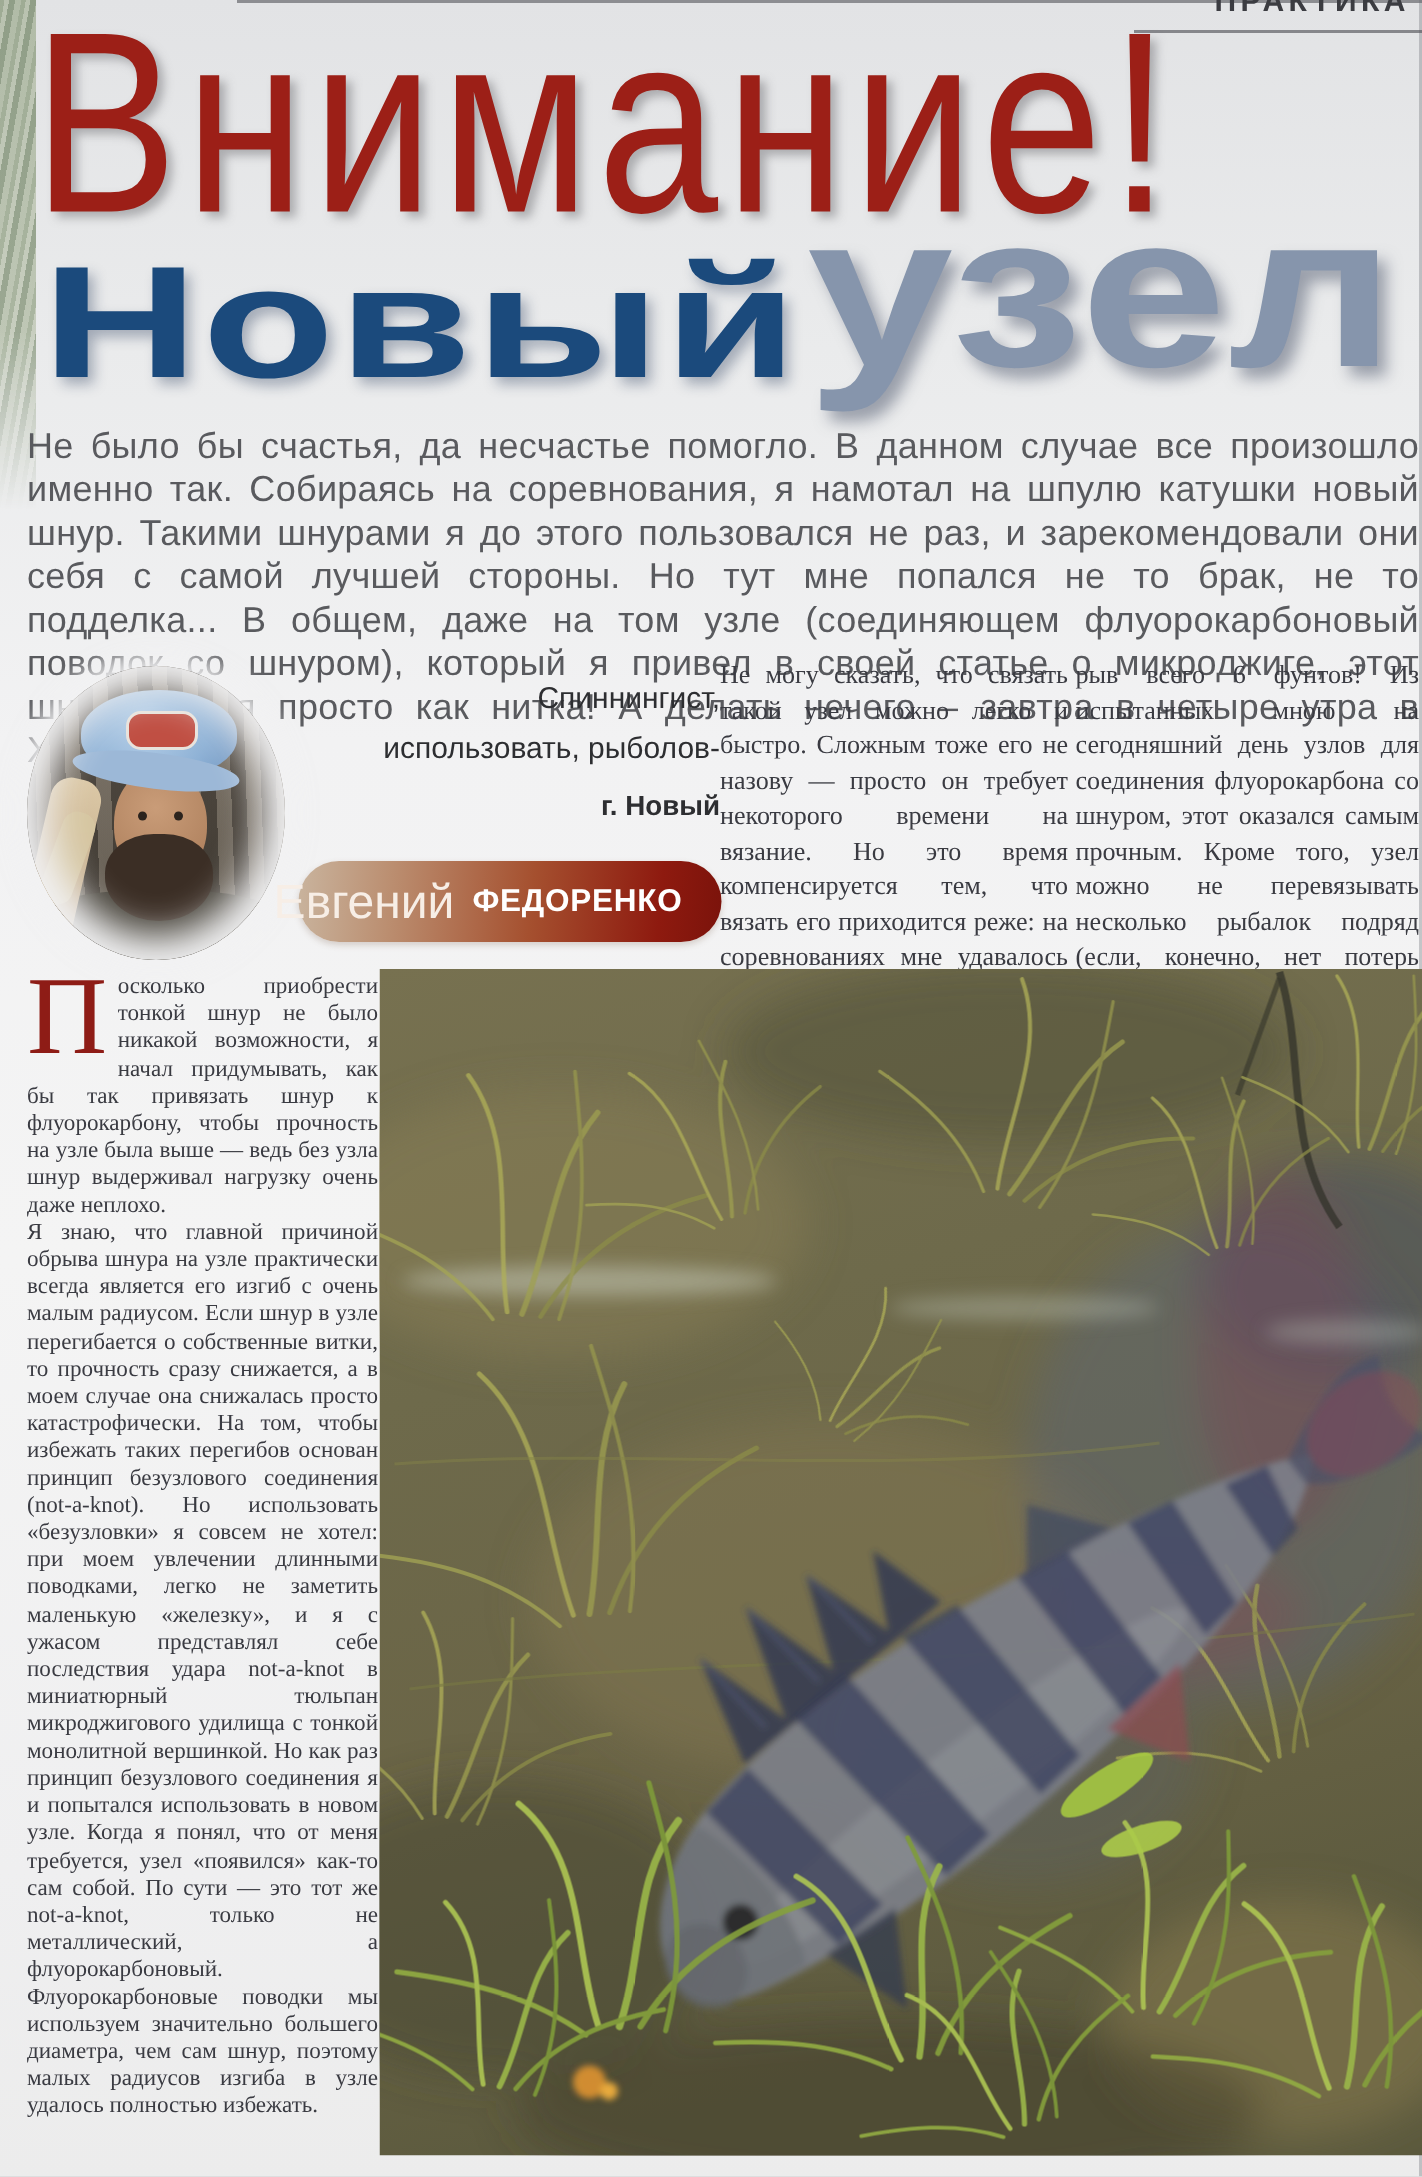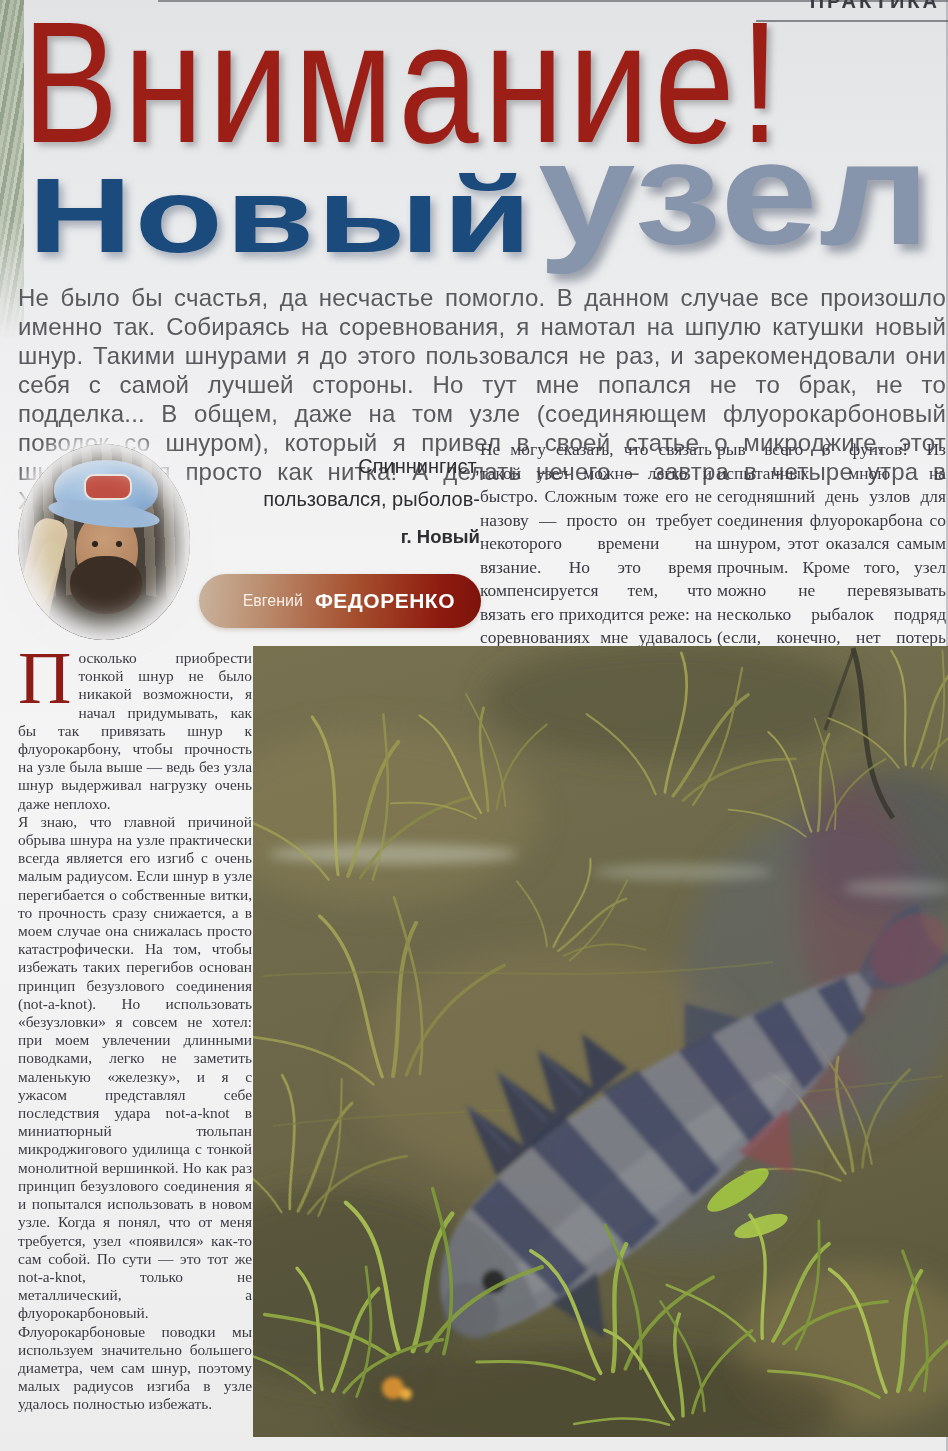--- a/index.html
+++ b/index.html
@@ -69,21 +69,21 @@
     position:absolute;left:198px;top:450px;width:282px;text-align:right;
     font-size:20px;line-height:33px;color:#2d2e31;
   }
   .role .city{font-weight:700;font-size:18.5px;margin-top:4px;}
   .badge{
     position:absolute;left:199px;top:574px;width:282px;height:54px;border-radius:27px;
     background:linear-gradient(95deg,#c9b49e 0%,#bb8e70 22%,#a5502f 55%,#8e1a0f 85%,#7b130b 100%);
     display:flex;align-items:center;justify-content:flex-end;gap:12px;padding-right:26px;box-sizing:border-box;
     box-shadow:0 2px 4px rgba(120,90,70,.25);
   }
-  .badge .fn{color:#f7eee6;font-size:16px;font-weight:400;}
+  .badge .fn{color:#f7eee6;font-size:32px;font-weight:400;}
   .badge .ln{color:#ffffff;font-size:21px;font-weight:700;letter-spacing:.5px;}
   
   .col{position:absolute;font-family:"Liberation Serif",serif;color:#3a3b42;text-align:justify;}
   .col p{margin:0;}
   .col-mid{left:480px;top:438px;width:232px;font-size:17.4px;line-height:23.5px;}
   .col-right{left:717px;top:438px;width:229px;font-size:17.4px;line-height:23.5px;}
   .col-left{left:18px;top:649px;width:234px;font-size:15.4px;line-height:18.2px;}
   .dropcap{
     float:left;font-family:"Liberation Serif",serif;color:#8e1c16;
     font-size:74px;line-height:54px;padding:2px 7px 0 0;
@@ -120,21 +120,21 @@
     <div class="ap ap-beard"></div>
     <div class="ap ap-eye" style="left:74px;"></div>
     <div class="ap ap-eye" style="left:98px;"></div>
     <div class="ap ap-cap"></div>
     <div class="ap ap-brim"></div>
     <div class="ap ap-logo"></div>
   </div>
 
   <div class="role">
     <div>Спиннингист,</div>
-    <div>пользовался, рыболов-</div>
+    <div>использовать, рыболов-</div>
     <div class="city">г. Новый</div>
   </div>
 
   <div class="badge">
     <span class="fn">Евгений</span>
     <span class="ln">ФЕДОРЕНКО</span>
   </div>
 
   <div class="col col-mid">
     <p>Не могу сказать, что связать такой узел можно легко и быстро. Сложным тоже его не назову — просто он требует некоторого времени на вязание. Но это время компенсируется тем, что вязать его приходится реже: на соревнованиях мне удавалось разгибать крючки, вытаскивать из воды коряги, и так далее. А шнур держал на раз-</p>

